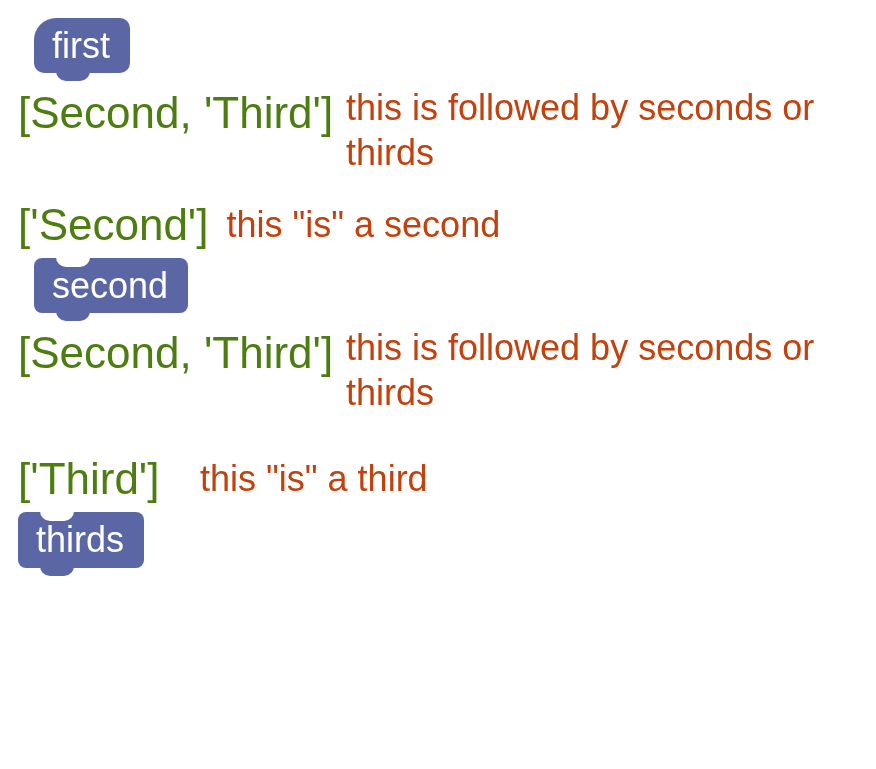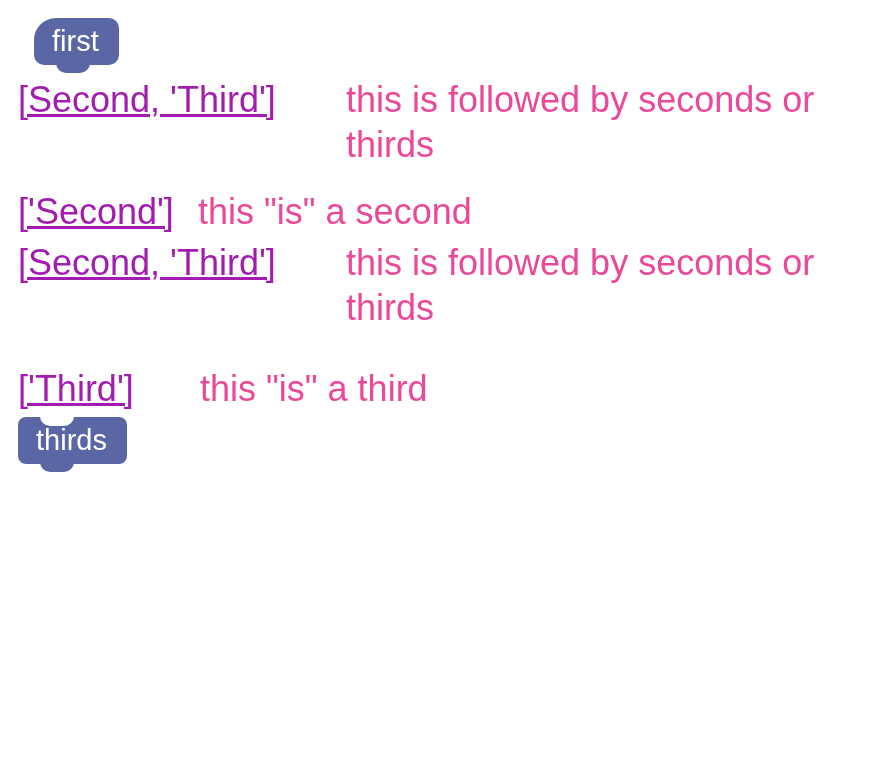--- a/index.html
+++ b/index.html
@@ -13,21 +13,21 @@
     }
     .block-wrapper {
       display: inline-block;
       position: relative;
       margin-bottom: 6px;
     }
     .block {
       display: inline-block;
       background: #5b67a5;
       color: #ffffff;
-      font-size: 29px;
+      font-size: 36px;
       font-weight: 400;
       padding: 6px 20px 6px 18px;
       border-radius: 10px 10px 10px 10px;
       position: relative;
       line-height: 1.2;
     }
     
     .block.hat {
       border-top-left-radius: 22px;
       border-top-right-radius: 10px;
@@ -60,39 +60,38 @@
       border-bottom-right-radius: 10px;
     }
     .row {
       display: flex;
       align-items: flex-start;
       gap: 28px;
       margin-top: 6px;
       margin-bottom: 6px;
     }
     .row-left {
-      color: #a21caf;
-      font-size: 36px;
+      color: #4d7c0f;
+      font-size: 44px;
       font-weight: 400;
       line-height: 1.25;
       min-width: 300px;
       white-space: nowrap;
-      text-decoration: underline;
     }
     .row-right {
-      color: #ec4899;
+      color: #c2410c;
       font-size: 36px;
       font-weight: 400;
       line-height: 1.25;
     }
     .section {
       margin-bottom: 22px;
     }
     .row.compact .row-left { min-width: 180px; }
-    .row.compact { gap: 0; align-items: center; }
+    .row.compact { gap: 18px; align-items: center; }
     .row.align-center { align-items: center; }
     .row.wide-gap { gap: 32px; }
     .block.indent { margin-left: 16px; }
     .row.third .row-left { min-width: 150px; }
   </style>
 </head>
 <body>
 
 <div class="section">
   <div class="block-wrapper">
@@ -102,20 +101,23 @@
     <div class="row-left">[Second, 'Third']</div>
     <div class="row-right">this is followed by seconds or thirds</div>
   </div>
 </div>
 
 <div class="section">
   <div class="row compact align-center">
     <div class="row-left">['Second']</div>
     <div class="row-right">this "is" a second</div>
   </div>
+  <div class="block-wrapper">
+    <div class="block stack has-next indent">second</div>
+  </div>
   <div class="row">
     <div class="row-left">[Second, 'Third']</div>
     <div class="row-right">this is followed by seconds or thirds</div>
   </div>
 </div>
 
 <div class="section" style="margin-top:36px;">
   <div class="row third wide-gap align-center">
     <div class="row-left">['Third']</div>
     <div class="row-right">this "is" a third</div>

